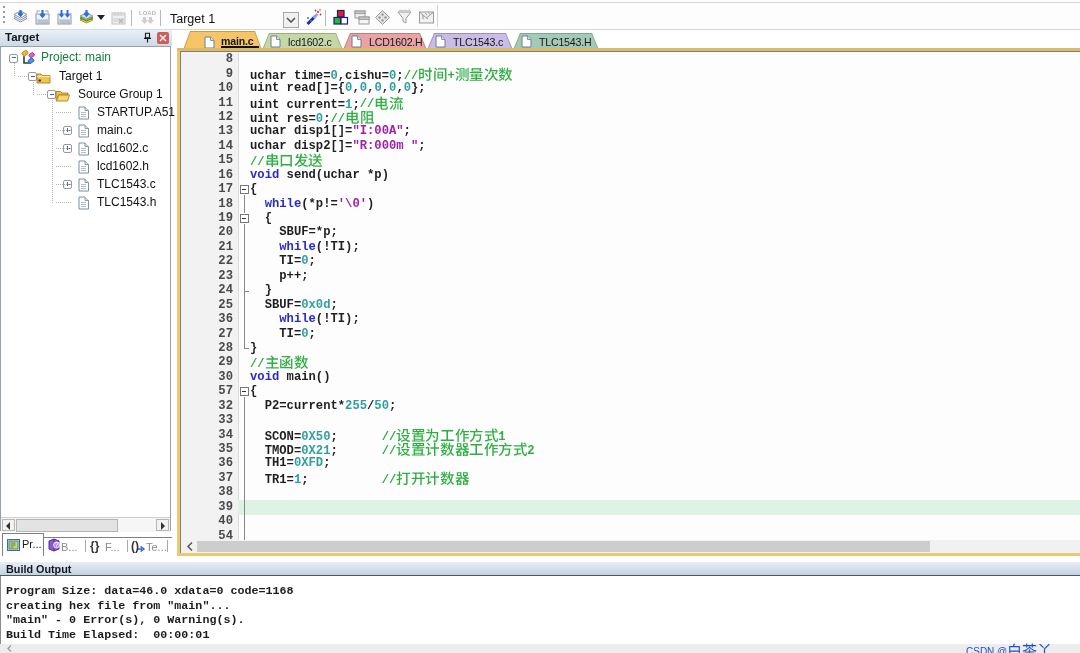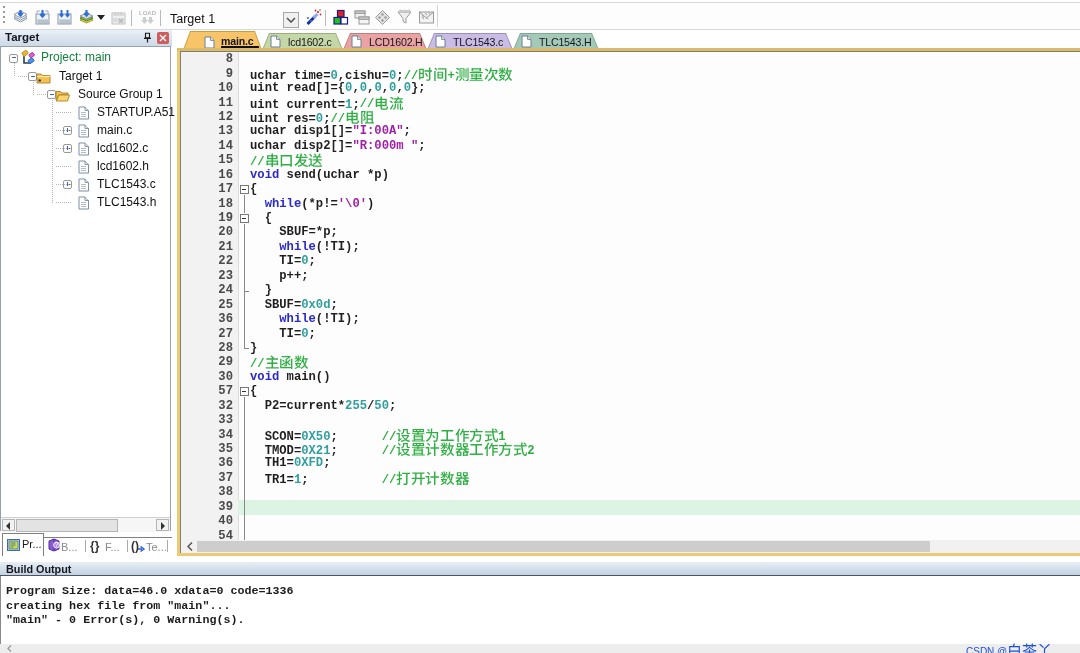--- a/index.html
+++ b/index.html
@@ -522,23 +522,24 @@
       </svg>
     </div>
   <div style="position:absolute;left:16px;top:1px;width:733px;height:11px;background:#cdcdcd"></div>
 </div>
 
 <div style="position:absolute;left:0;top:562px;width:1080px;height:13px;background:linear-gradient(#e7eef5,#c3d2e2);border-bottom:1px solid #4a5560">
   <div style="position:absolute;left:6px;top:0.5px;font-size:10.8px;font-weight:bold;color:#16161e">Build Output</div>
 </div>
 <div style="position:absolute;left:0;top:576px;width:1080px;height:68px;background:#fff;border-left:1px solid #8a8a8a">
   <div class="mono" style="position:absolute;left:5px;top:8px;color:#1c1c1c;font-size:11.7px">
-    <div class="ln" style="height:14.6px;line-height:14.6px">Program Size: data=46.0 xdata=0 code=1336</div>
+    <div class="ln" style="height:14.6px;line-height:14.6px">Program Size: data=46.0 xdata=0 code=1168</div>
     <div class="ln" style="height:14.6px;line-height:14.6px">creating hex file from "main"...</div>
     <div class="ln" style="height:14.6px;line-height:14.6px">"main" - 0 Error(s), 0 Warning(s).</div>
+    <div class="ln" style="height:14.6px;line-height:14.6px">Build Time Elapsed:  00:00:01</div>
   </div>
 </div>
 <div style="position:absolute;left:0;top:644px;width:1080px;height:9px;background:#ededed">
   <svg width="5" height="7" viewBox="0 0 5 7" style="position:absolute;left:7px;top:1px">
       <path d="M4 0.5 L1 3.5 L4 6.5" stroke="#9a9a9a" stroke-width="1.3" fill="none"></path>
     </svg>
 </div>
 <div style="position:absolute;left:966px;top:643px;font-size:10px;color:#1d4ed8">CSDN @<svg class="cj" style="width:15px;height:15px;vertical-align:-2.8px" viewBox="0 0 1000 1000">
       <use href="#u767D"></use>
     </svg><svg class="cj" style="width:15px;height:15px;vertical-align:-2.8px" viewBox="0 0 1000 1000">

